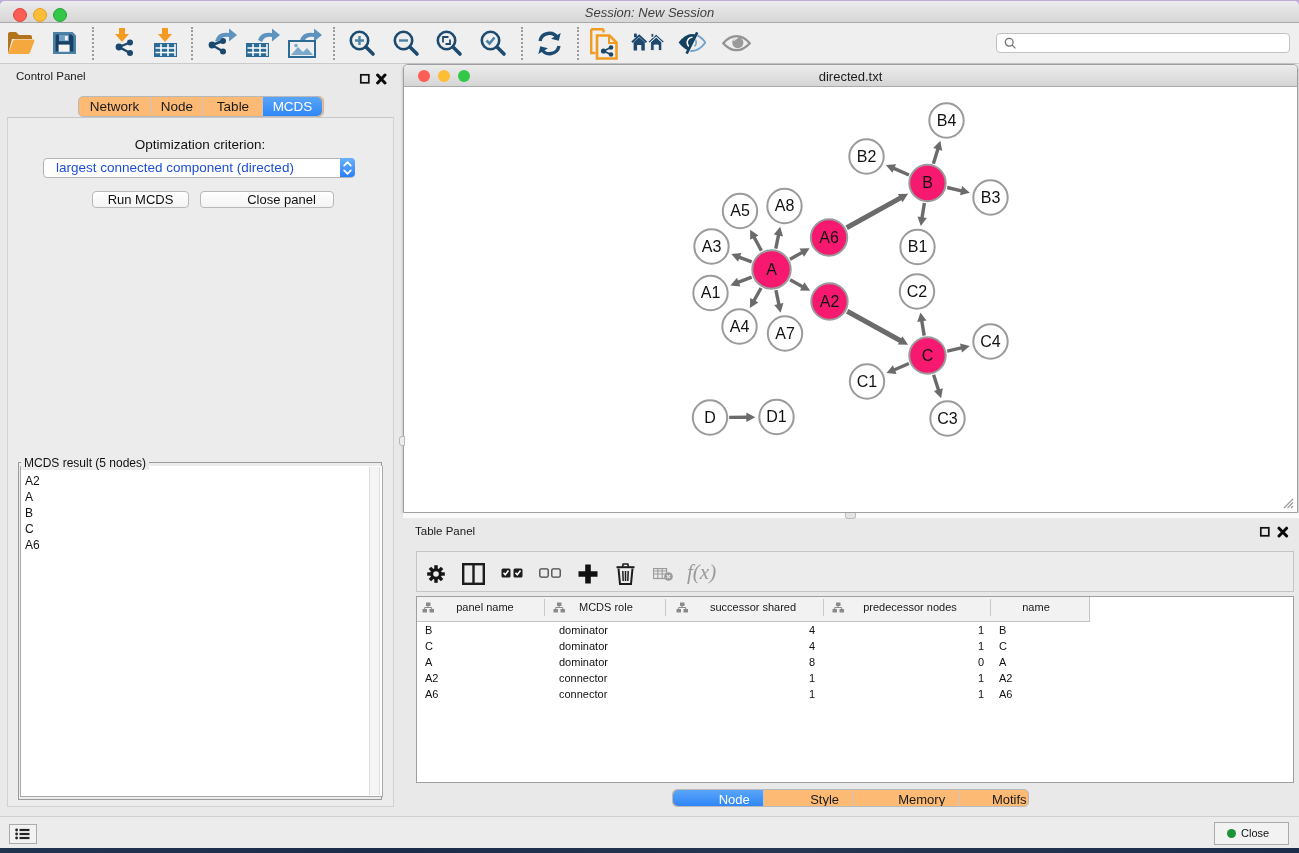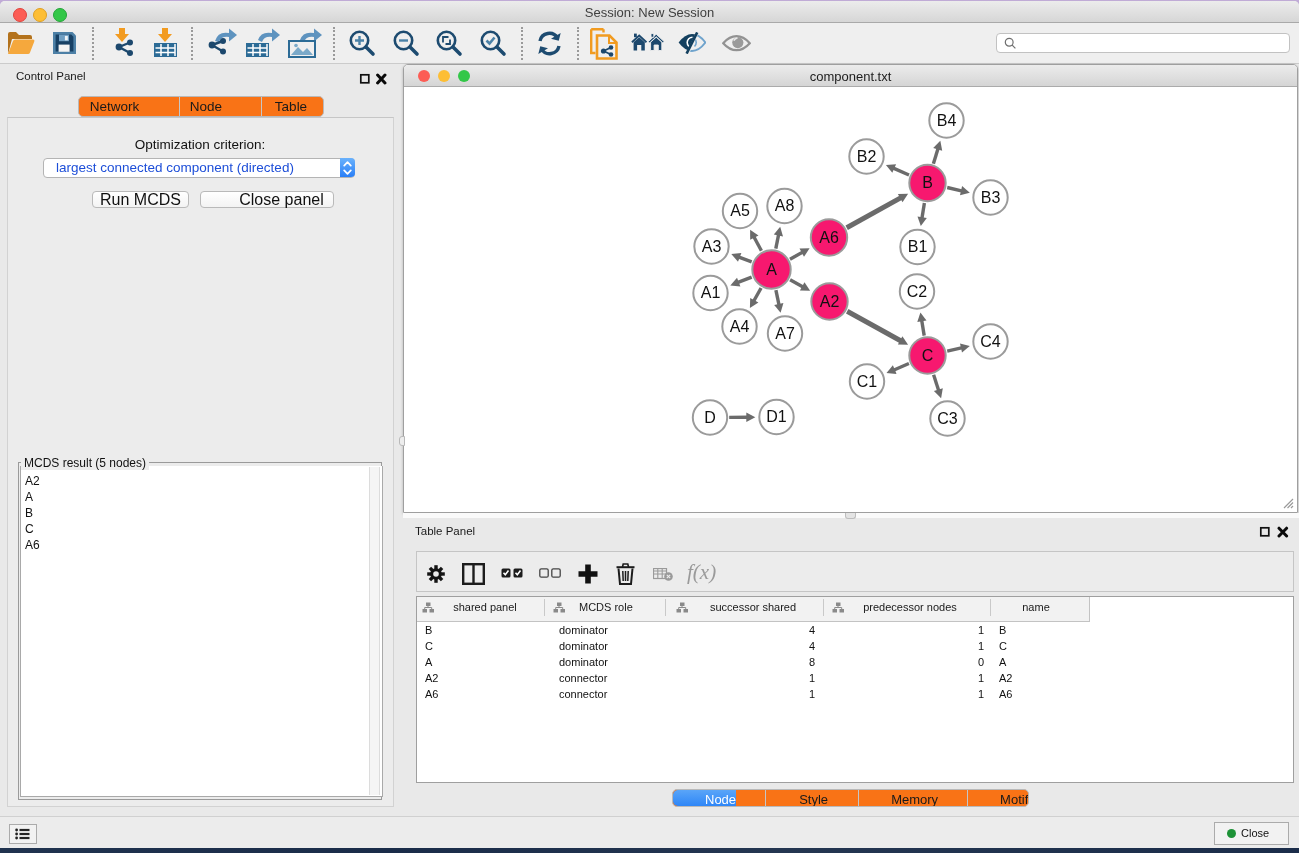--- a/index.html
+++ b/index.html
@@ -7,47 +7,47 @@
        font-family:"Liberation Sans",sans-serif;background:#c0abd6;}
   .abs{position:absolute;}
   #desktop-bottom{left:0;right:0;bottom:0;height:8px;
      background:linear-gradient(90deg,#20334f,#1a2c49 30%,#243651 60%,#1b2d4a);}
   #win{left:0;top:1px;width:1299px;height:846px;background:#e9e9e9;
        border-radius:5px 5px 4px 4px;}
   #titlebar{left:0;top:1px;width:1299px;height:21px;
      background:linear-gradient(#ececec,#d6d6d6);
      border-radius:5px 5px 0 0;border-bottom:1px solid #a9a9a9;}
   .tl{width:12px;height:12px;border-radius:50%;top:7px;}
-  #title{width:100%;top:4px;text-align:center;font-size:13px;color:#404040;}
+  #title{width:100%;top:4px;text-align:center;font-size:13px;color:#404040;font-style:italic;}
   #toolbar{left:0;top:23px;width:1299px;height:40px;background:#efefef;
      border-bottom:1px solid #cbcbcb;}
   .sep{top:4px;height:33px;width:0;border-left:2px dotted #9a9a9a;}
   #searchbox{left:996px;top:10px;width:292px;height:18px;background:#fff;
      border:1px solid #c2c2c2;border-radius:4px;}
   
   #cp-title{left:16px;top:70px;font-size:11.5px;color:#1a1a1a;}
   #cp-box{left:7px;top:117px;width:385px;height:688px;background:#ececec;
      border:1px solid #d2d2d2;border-top:1px solid #c6c6c6;}
-  .tabbar{display:flex;border:1px solid #b9b9b9;border-radius:5px;background:#f97316;overflow:hidden;gap:29px;}
+  .tabbar{display:flex;border:1px solid #b9b9b9;border-radius:5px;background:#fdba74;overflow:hidden;}
   .tabbar .tab{font-size:13.5px;color:#1a1a1a;text-align:center;
      border-left:1px solid #c6c6c6;line-height:19px;height:19px;}
   .tabbar .tab:first-child{border-left:none;}
   .tabbar .tab.sel{background:linear-gradient(#5aa5f8,#2e86f7);color:#fff;}
   .tabbar .tab:last-child.sel{border-radius:0 5px 5px 0;}
   .tabbar .tab:first-child.sel{border-radius:5px 0 0 5px;}
   #cp-tabs{left:78px;top:96px;width:244px;}
   #cp-tabs .tab{flex:0 0 auto;}
   #opt-label{left:7px;top:137px;width:386px;text-align:center;font-size:13.5px;color:#111;}
   #dropdown{left:43px;top:158px;width:310px;height:18px;background:#fff;
      border:1px solid #b4b4b4;border-radius:4px;}
   #dropdown .txt{left:12px;top:1px;font-size:13.5px;color:#1d4ed8;}
   #stepper{right:-1px;top:-1px;width:15px;height:19px;border-radius:0 4px 4px 0;
      background:linear-gradient(#6ab2fc,#2a7ff7);}
   .btn{background:linear-gradient(#ffffff,#f3f3f3);border:1px solid #b9b9b9;border-radius:4px;
-     font-size:16px;color:#111;text-align:center;height:15px;line-height:15px;}
+     font-size:13px;color:#111;text-align:center;height:15px;line-height:15px;}
   #btn-run{left:92px;top:191px;width:95px;}
   #btn-close{left:200px;top:191px;width:103px;padding-left:29px;}
   
   #mcds-group{left:18px;top:462px;width:362px;height:336px;border:1px solid #9a9a9a;}
   #mcds-label{left:21px;top:456px;background:#ececec;padding:0 3px;font-size:12px;color:#111;}
   #mcds-list{left:20px;top:466px;width:361px;height:330px;background:#fff;border:1px solid #a9a9a9;border-top:none;}
   #mcds-list .item{position:absolute;left:4px;font-size:12px;color:#111;}
   #mcds-scroll{right:2px;top:1px;width:9px;height:328px;background:#f5f5f5;
      border-left:1px solid #dcdcdc;border-right:1px solid #dcdcdc;}
   
@@ -253,21 +253,21 @@
   <div class="item" style="top:72px">A6</div>
   <div id="mcds-scroll" class="abs"></div>
 </div>
 <div id="mcds-label" class="abs">MCDS result (5 nodes)</div>
 
 <div id="nw" class="abs">
   <div id="nw-titlebar" class="abs">
     <div class="tl abs" style="left:14px;top:5px;background:#fc5d55;"></div>
     <div class="tl abs" style="left:34px;top:5px;background:#fdbe35;"></div>
     <div class="tl abs" style="left:54px;top:5px;background:#33c748;"></div>
-    <div id="nw-title" class="abs">component.txt</div>
+    <div id="nw-title" class="abs">directed.txt</div>
   </div>
   <div id="nw-grow" class="abs"></div>
   <svg class="abs" style="left:877px;top:431px" width="13" height="13" viewBox="0 0 13 13">
     <path d="M3 12 L12 3 M6.5 12 L12 6.5 M10 12 L12 10" stroke="#9a9a9a" stroke-width="1.2"></path>
   </svg>
 </div>
 <div class="abs" style="left:403px;top:513px;width:897px;height:5px;background:#fafafa"></div>
 <div class="abs" style="left:845px;top:513px;width:9px;height:5px;background:#e4e4e4;border:1px solid #bdbdbd;border-top:none;border-radius:0 0 3px 3px"></div>
 <svg id="graph" width="894" height="426" style="position:absolute;left:404px;top:86px" font-family="Liberation Sans, sans-serif">
     <line x1="357.4" y1="164.8" x2="349.6" y2="150.3" stroke="#6b6b6b" stroke-width="3.4"></line>
@@ -406,21 +406,21 @@
   <path d="M13.8 6.8 L17.2 10.2 M17.2 6.8 L13.8 10.2" stroke="#ececec" stroke-width="1.1"></path>
 </svg>
 <div class="abs" style="left:270px;top:8px;font-family:'Liberation Serif',serif;font-style:italic;font-size:21px;color:#9a9a9a;">f(x)</div>
 
 </div>
 <div id="tp-table" class="abs">
   <div id="tp-header" class="abs">
     <svg class="hicon abs" style="left:5px">
         <use href="#tico"></use>
       </svg>
-<div class="htxt abs" style="left:34px;width:68px;text-align:center">shared panel</div>
+<div class="htxt abs" style="left:34px;width:68px;text-align:center">panel name</div>
 <div class="hsep abs" style="left:127px"></div>
 <svg class="hicon abs" style="left:136px">
         <use href="#tico"></use>
       </svg>
 <div class="htxt abs" style="left:162px;width:68px;text-align:left">MCDS role</div>
 <div class="hsep abs" style="left:248px"></div>
 <svg class="hicon abs" style="left:259px">
         <use href="#tico"></use>
       </svg>
 <div class="htxt abs" style="left:291px;width:90px;text-align:center">successor shared</div>

